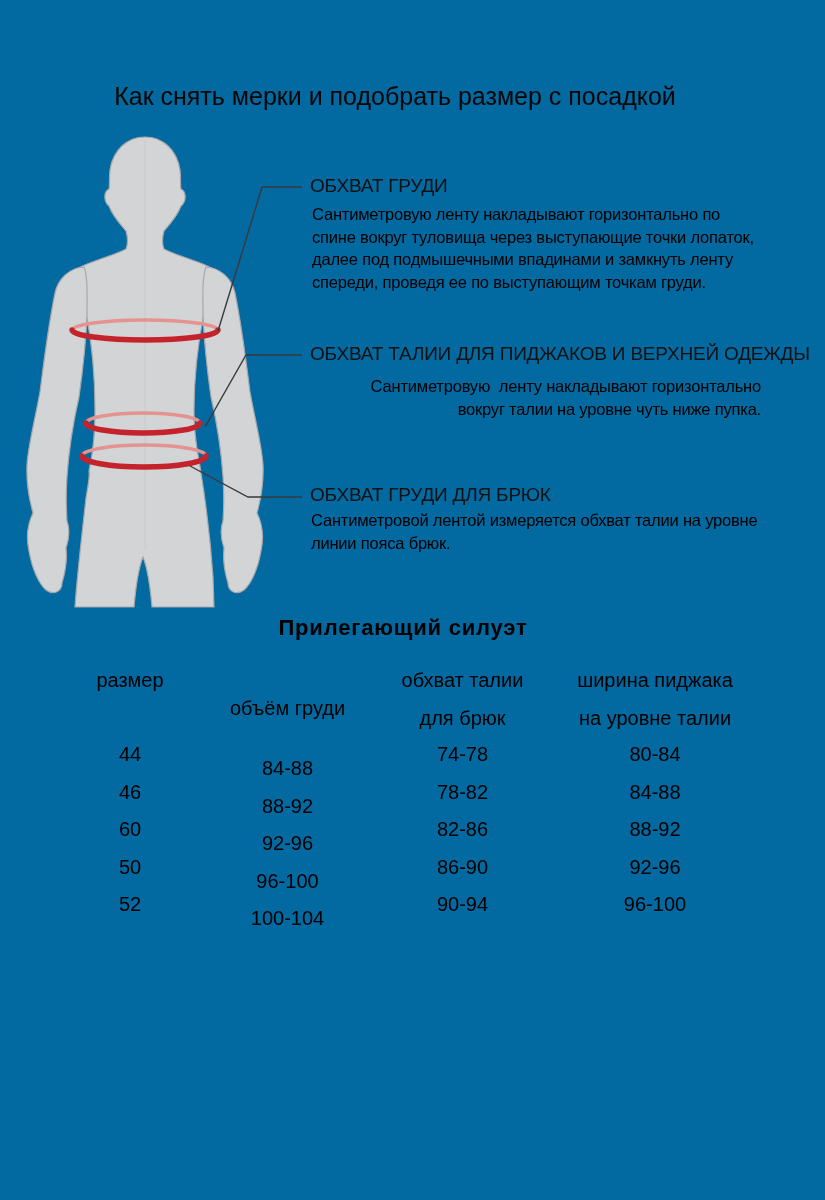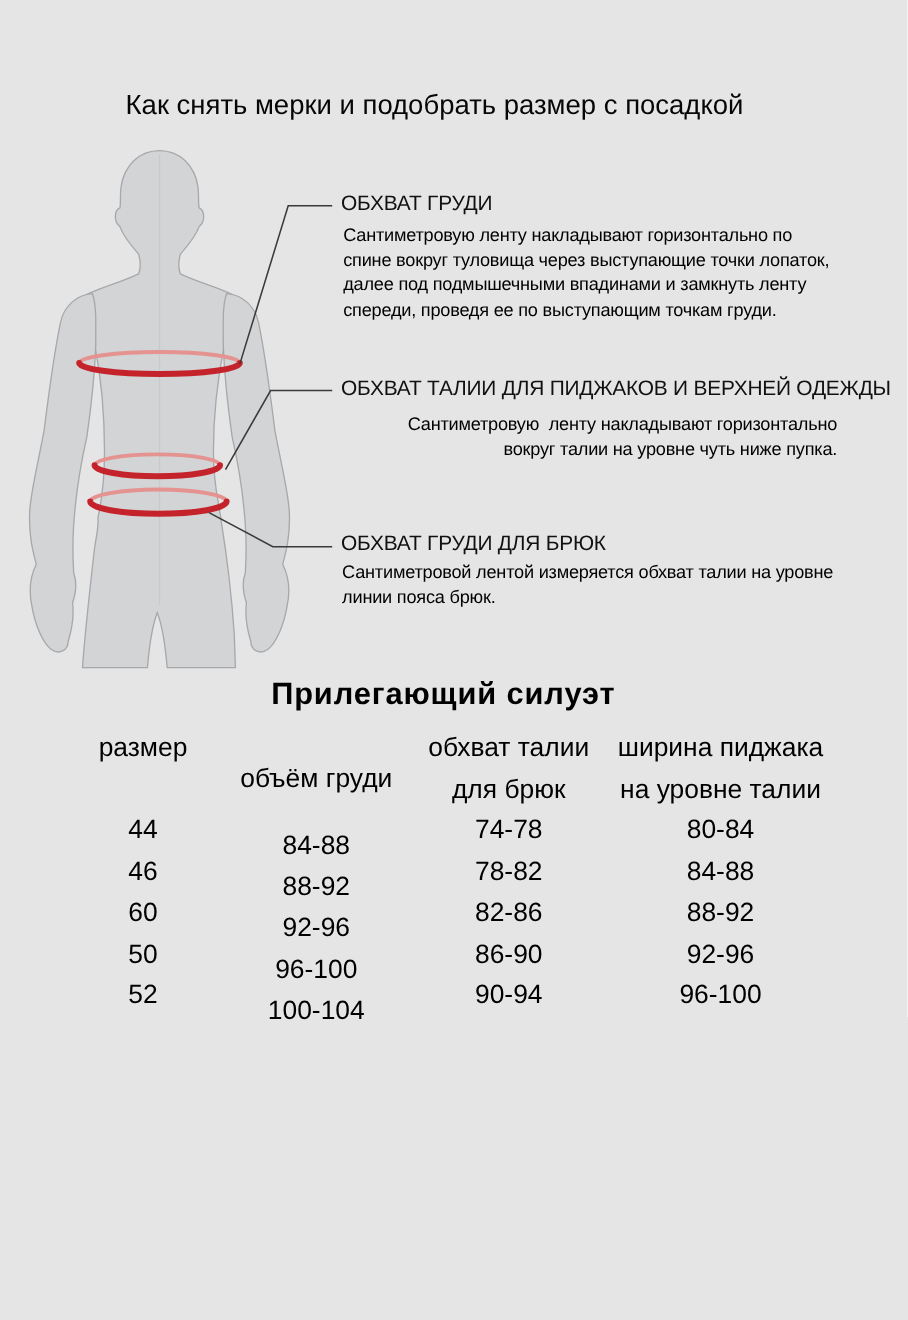--- a/index.html
+++ b/index.html
@@ -1,20 +1,20 @@
 <!DOCTYPE html>
 <html style="--band-red-dark: #c5232b; --band-red-light: #e59390; --silhouette-fill: #d2d4d6; --silhouette-outline: #a6a8ab; --connector: #3a3a3a;"><head>
 <meta charset="utf-8">
 <style>
   html, body { margin: 0; padding: 0; background: #ffffff; }
   .page {
     position: relative;
     width: 825px;
     height: 1200px;
-    background: #e5e5e5;
+    background: #0369a1;
     font-family: "Liberation Sans", sans-serif;
     color: #000;
     overflow: hidden;
   }
   .abs { position: absolute; }
 
   .page-title {
     left: 0; top: 82px; width: 790px;
     text-align: center;
     font-size: 25px;
@@ -47,26 +47,26 @@
   .h-chest    { left: 310px; top: 175px; }
   .p-chest    { left: 312px; top: 203px; width: 490px; }
   .h-jacket   { left: 310px; top: 343px; }
   .p-jacket   { left: 311px; top: 375px; width: 450px; text-align: right; }
   .h-trousers { left: 310px; top: 484px; }
   .p-trousers { left: 311px; top: 509px; width: 490px; }
 
   .table-title {
     left: 0; top: 615px; width: 806px;
     text-align: center;
-    font-size: 28px;
+    font-size: 22px;
     font-weight: 700;
     letter-spacing: 0.8px;
     color: #000;
   }
-  .size-table { left: 55px; top: 668px; width: 700px; font-size: 24px; }
+  .size-table { left: 55px; top: 668px; width: 700px; font-size: 20px; }
   .t-row { display: flex; }
   .t-cell { text-align: center; }
   .t-cell.c0 { width: 150px; }
   .t-cell.c1 { width: 165px; margin-top: 28px; }
   .t-cell.c2 { width: 185px; }
   .t-cell.c3 { width: 200px; }
   .thead .hline1 { height: 24px; line-height: 24px; }
   .thead .hline2 { height: 24px; line-height: 24px; margin-top: 14px; }
   .tbody { margin-top: 6px; }
   .tbody .t-row { height: 37.5px; align-items: center; }

